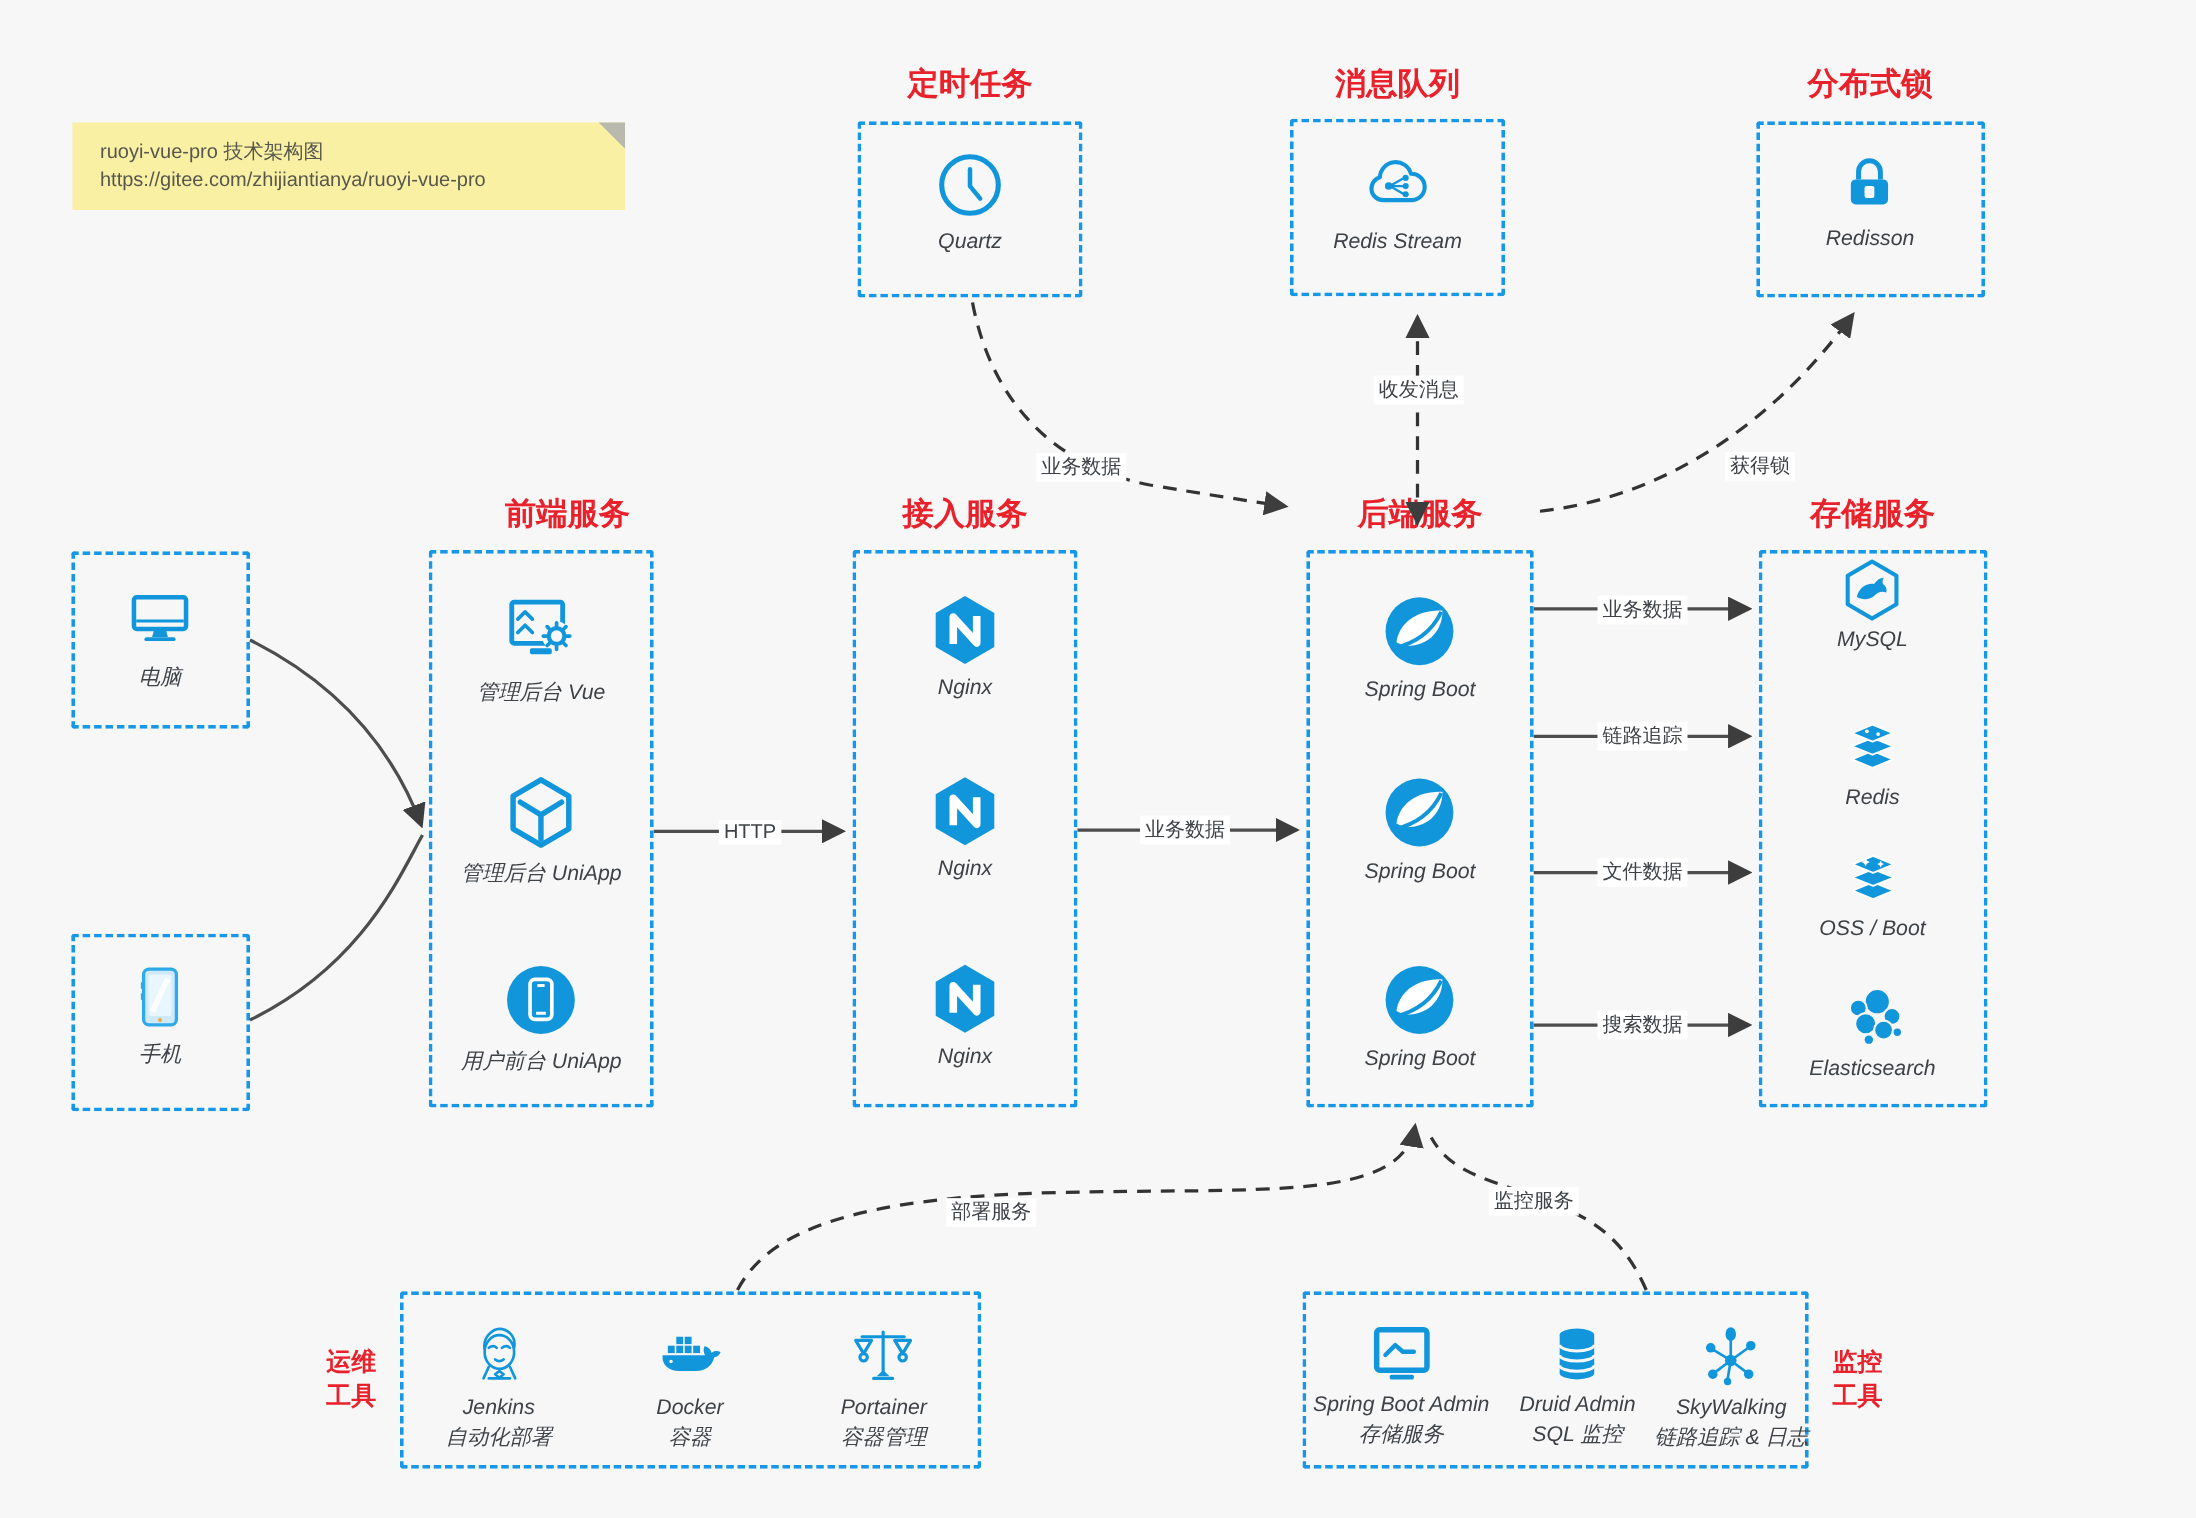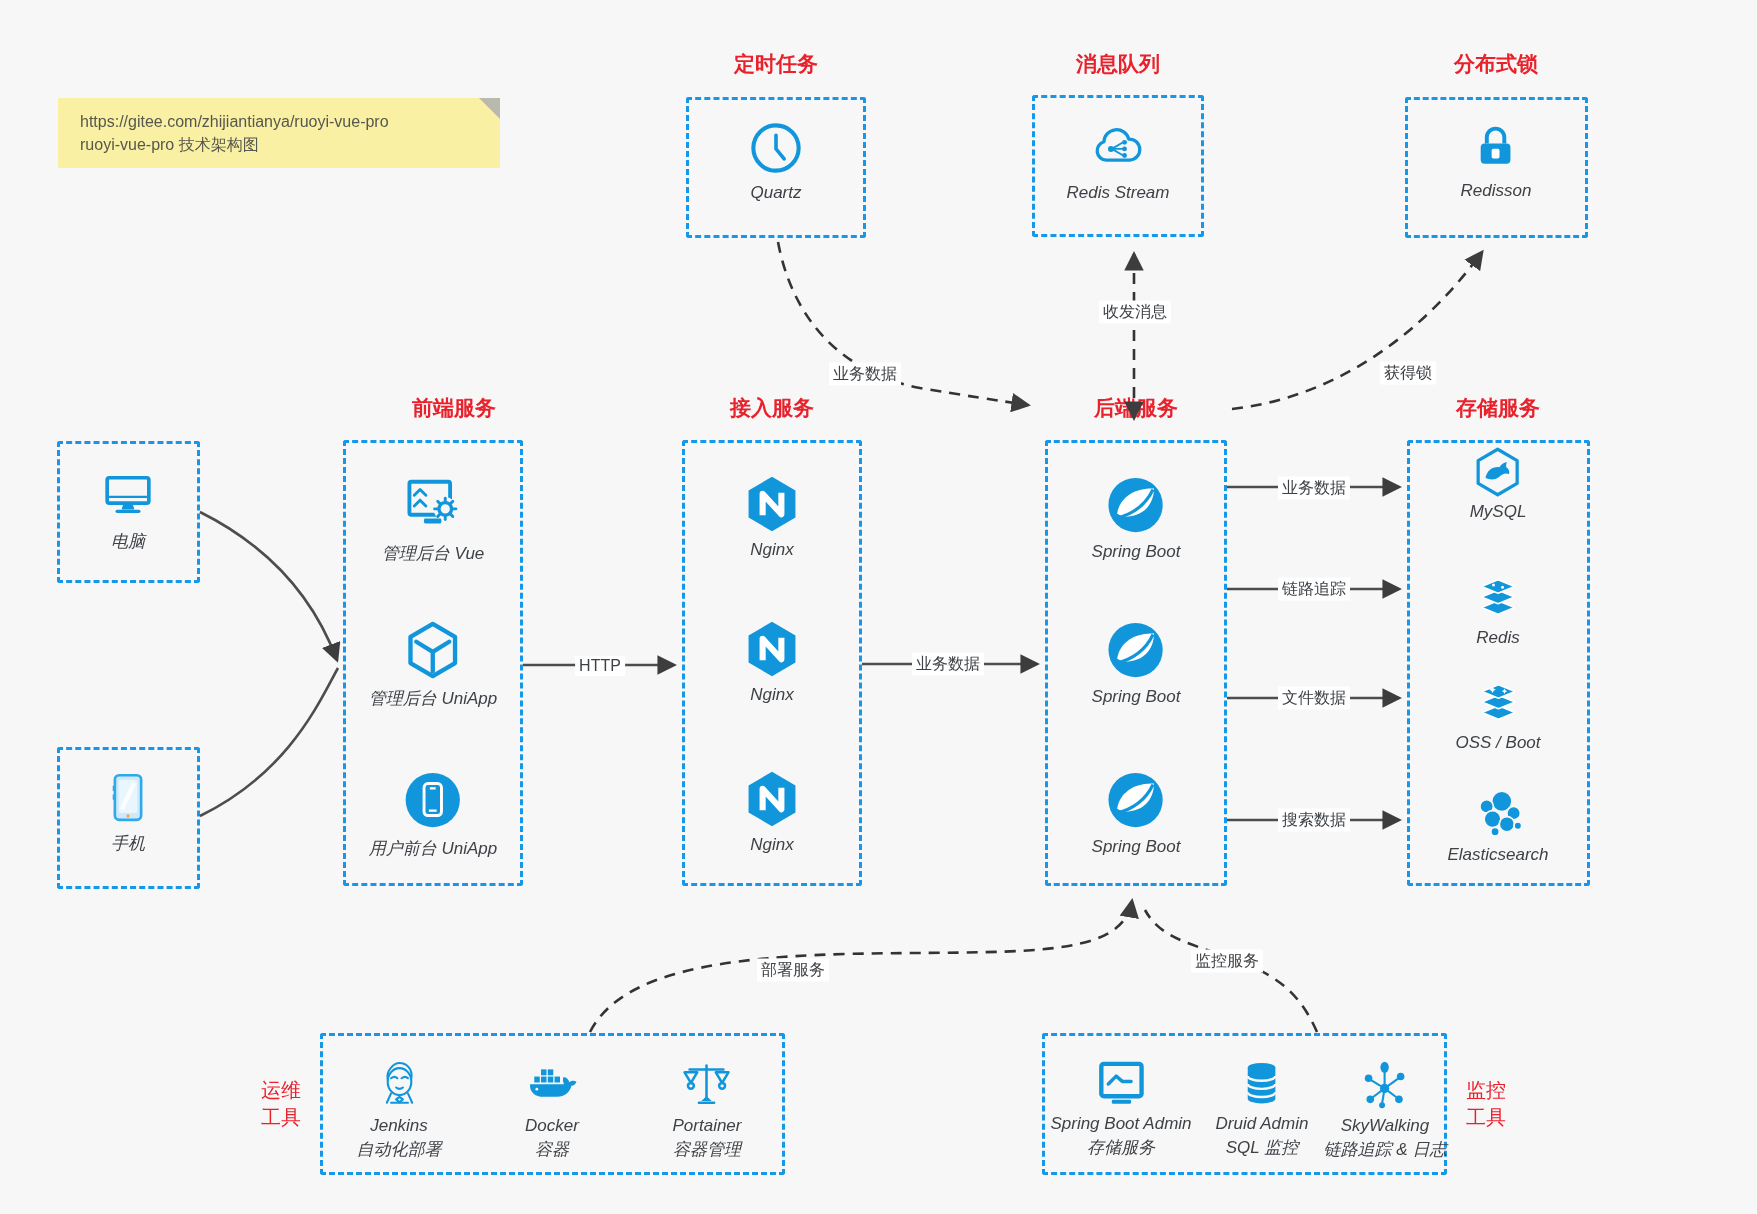--- a/index.html
+++ b/index.html
@@ -3,22 +3,22 @@
 <meta charset="utf-8">
 <style>
   html,body{margin:0;padding:0;}
   body{
     width:1757px;height:1214px;position:relative;overflow:hidden;
     background:#f7f7f8;
     font-family:"Liberation Sans","DejaVu Sans",sans-serif;
     color:#3e4246;
   }
   .box{position:absolute;border:3px dashed #1697e8;border-radius:3px;box-sizing:border-box;background:transparent;}
-  .ctitle{position:absolute;transform:translateX(-50%);color:#e8212b;font-size:21px;font-weight:bold;white-space:nowrap;z-index:3;}
-  .side-title{position:absolute;transform:translateX(-50%);color:#e8212b;font-size:20px;font-weight:normal;line-height:27px;text-align:right;z-index:3;}
+  .ctitle{position:absolute;transform:translateX(-50%);color:#e8212b;font-size:25px;font-weight:bold;white-space:nowrap;z-index:3;}
+  .side-title{position:absolute;transform:translateX(-50%);color:#e8212b;font-size:20px;font-weight:bold;line-height:27px;text-align:right;z-index:3;}
   .item{position:absolute;transform:translateX(-50%);display:flex;flex-direction:column;align-items:center;width:max-content;z-index:3;font-style:italic;}
   .item .lbl{font-size:17px;color:#3e4246;margin-top:6px;white-space:nowrap;text-align:center;}
   .item .sub{font-size:17px;color:#3e4246;margin-top:2px;white-space:nowrap;text-align:center;}
   .elabel{position:absolute;transform:translate(-50%,-50%);background:#ffffff;padding:1px 4px;font-size:16px;color:#3e4246;white-space:nowrap;z-index:5;}
   .wires{position:absolute;left:0;top:0;z-index:4;pointer-events:none;}
   .note{position:absolute;left:58px;top:98px;width:442px;height:70px;background:#faf0a3;color:#56574e;
         font-size:16px;line-height:23px;padding:12px 0 0 22px;box-sizing:border-box;z-index:2;}
   .note-fold{position:absolute;right:0;top:0;width:0;height:0;
         border-top:21px solid #b9b9ad;border-left:21px solid transparent;}
   .defs{position:absolute;width:0;height:0;overflow:hidden;}
@@ -202,22 +202,22 @@
         <circle cx="15" cy="49" r="4.5"></circle>
           <circle cx="49" cy="49" r="4.5"></circle>
           <circle cx="29" cy="56" r="3.5"></circle>
       </g>
     </symbol>
   </defs>
 </svg>
 
 <div class="note">
   <div class="note-fold"></div>
+  <div>ruoyi-vue-pro 技术架构图</div>
   <div>https://gitee.com/zhijiantianya/ruoyi-vue-pro</div>
-  <div>ruoyi-vue-pro 技术架构图</div>
 </div>
 
 <div class="ctitle" style="left:776px;top:50px">定时任务</div>
 <div class="ctitle" style="left:1118px;top:50px">消息队列</div>
 <div class="ctitle" style="left:1496px;top:50px">分布式锁</div>
 <div class="ctitle" style="left:454px;top:394px">前端服务</div>
 <div class="ctitle" style="left:772px;top:394px">接入服务</div>
 <div class="ctitle" style="left:1136px;top:394px">后端服务</div>
 <div class="ctitle" style="left:1498px;top:394px">存储服务</div>
 

